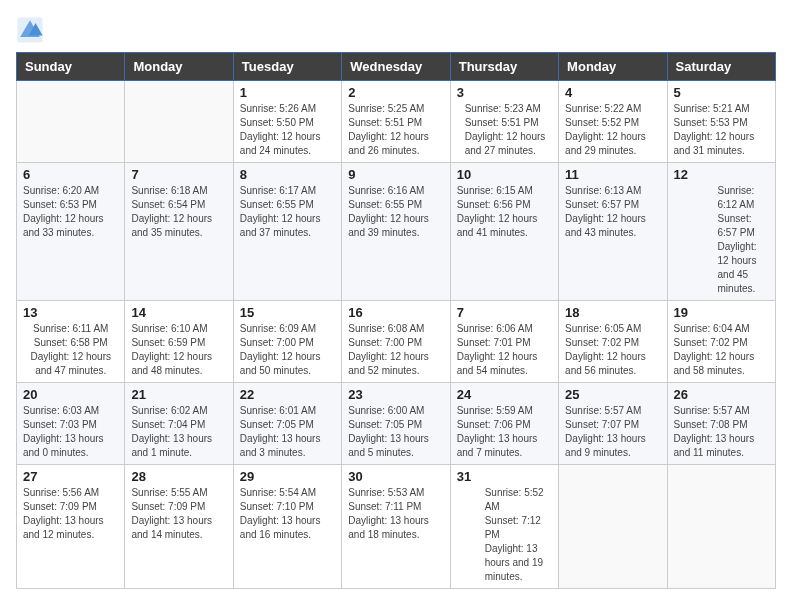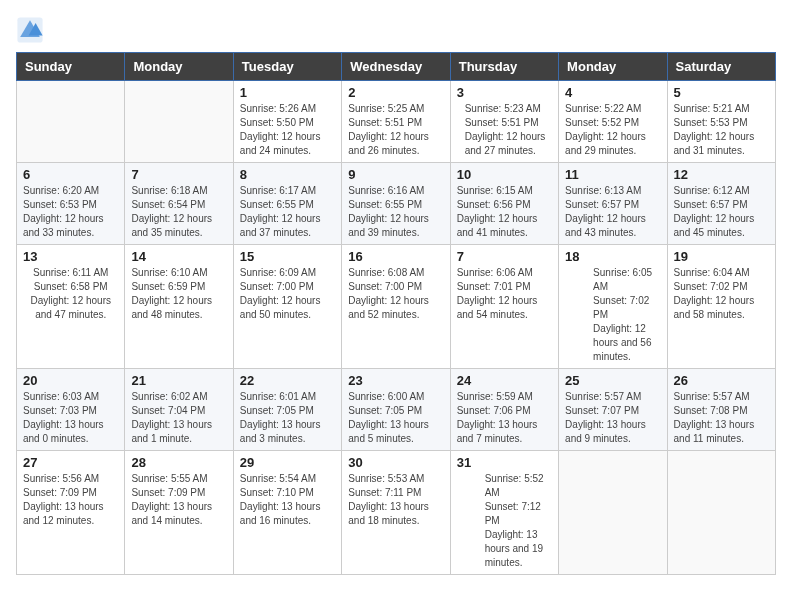--- a/index.html
+++ b/index.html
@@ -192,21 +192,21 @@
 Daylight: 12 hours and 41 minutes.</div>
         </td>
         <td>
           <span class="day-number">11</span>
           <div class="day-info" style="white-space: pre-line;">Sunrise: 6:13 AM
 Sunset: 6:57 PM
 Daylight: 12 hours and 43 minutes.</div>
         </td>
         <td>
           <span class="day-number">12</span>
-          <div class="day-info" style="white-space: pre-line;">Sunrise: 6:12 AM
+          <div class="day-info" style="white-space: pre-line; margin-left: 44px;">Sunrise: 6:12 AM
 Sunset: 6:57 PM
 Daylight: 12 hours and 45 minutes.</div>
         </td>
       </tr>
       <tr>
         <td>
           <span class="day-number">13</span>
           <div class="day-info" style="white-space: pre-line; text-align: center;">Sunrise: 6:11 AM
 Sunset: 6:58 PM
 Daylight: 12 hours and 47 minutes.</div>
@@ -230,21 +230,21 @@
 Daylight: 12 hours and 52 minutes.</div>
         </td>
         <td>
           <span class="day-number">7</span>
           <div class="day-info" style="white-space: pre-line;">Sunrise: 6:06 AM
 Sunset: 7:01 PM
 Daylight: 12 hours and 54 minutes.</div>
         </td>
         <td>
           <span class="day-number">18</span>
-          <div class="day-info" style="white-space: pre-line; margin-left: 28px;">Sunrise: 6:05 AM
+          <div class="day-info" style="white-space: pre-line;">Sunrise: 6:05 AM
 Sunset: 7:02 PM
 Daylight: 12 hours and 56 minutes.</div>
         </td>
         <td>
           <span class="day-number">19</span>
           <div class="day-info" style="white-space: pre-line;">Sunrise: 6:04 AM
 Sunset: 7:02 PM
 Daylight: 12 hours and 58 minutes.</div>
         </td>
       </tr>

